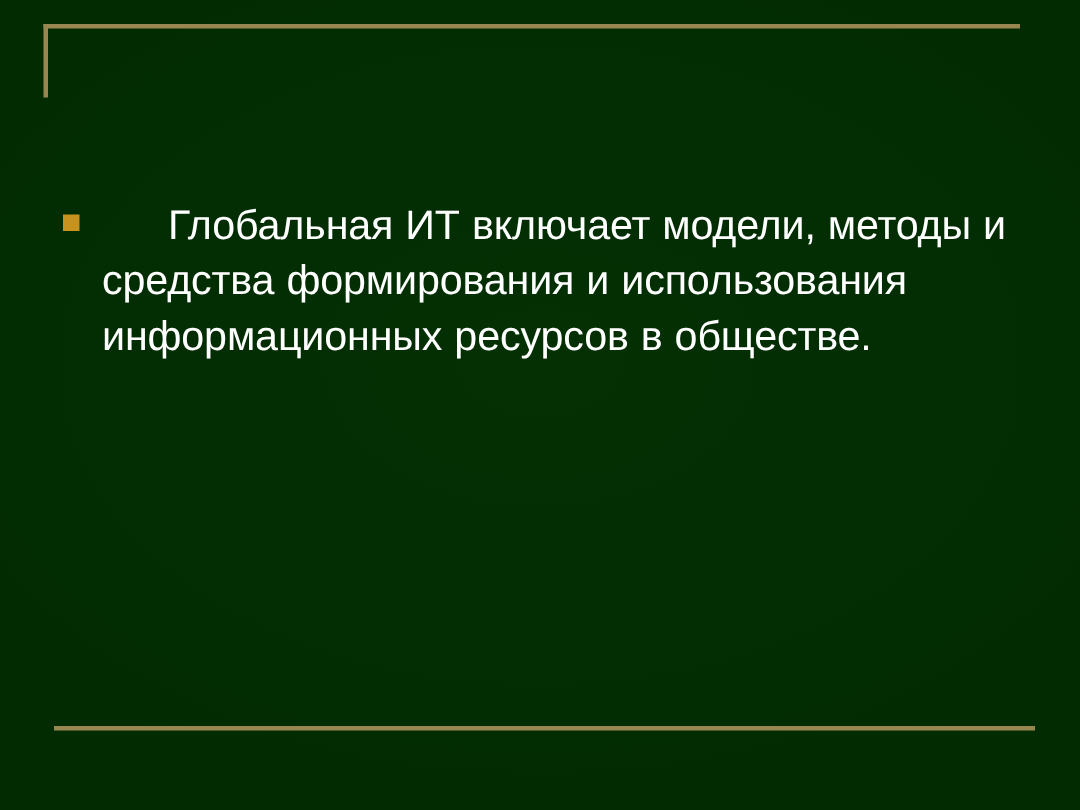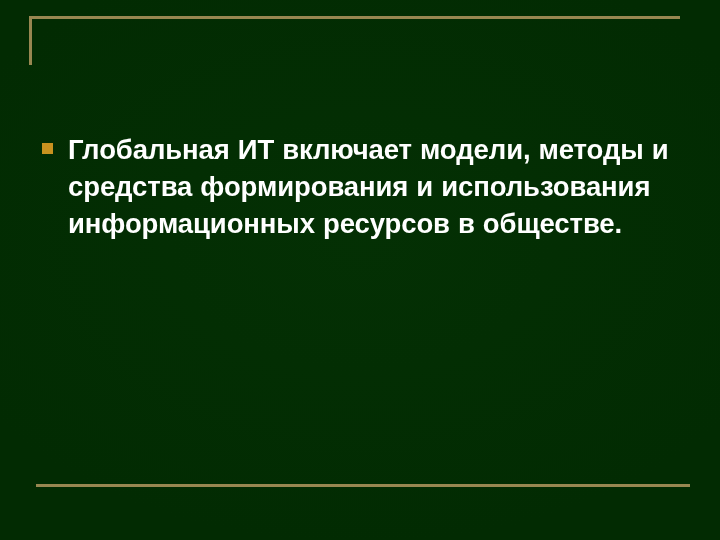--- a/index.html
+++ b/index.html
@@ -87,25 +87,26 @@
     color: #ffffff;
     font-family: "Liberation Sans", sans-serif;
     font-size: 27.5px;
     line-height: 37px;
     letter-spacing: -0.1px;
     text-align: left;
     word-spacing: 0.5px;
   }
 
   .bullet-text .lead {
-    font-weight: bold;
+    font-weight: normal;
+    margin-left: 44px;
   }
 
   .bullet-text .rest {
-    font-weight: bold;
+    font-weight: normal;
   }
 </style>
 </head>
 <body>
 
 <div class="slide">
 
   <div class="rule-top-horizontal"></div>
   <div class="rule-top-vertical"></div>
 

